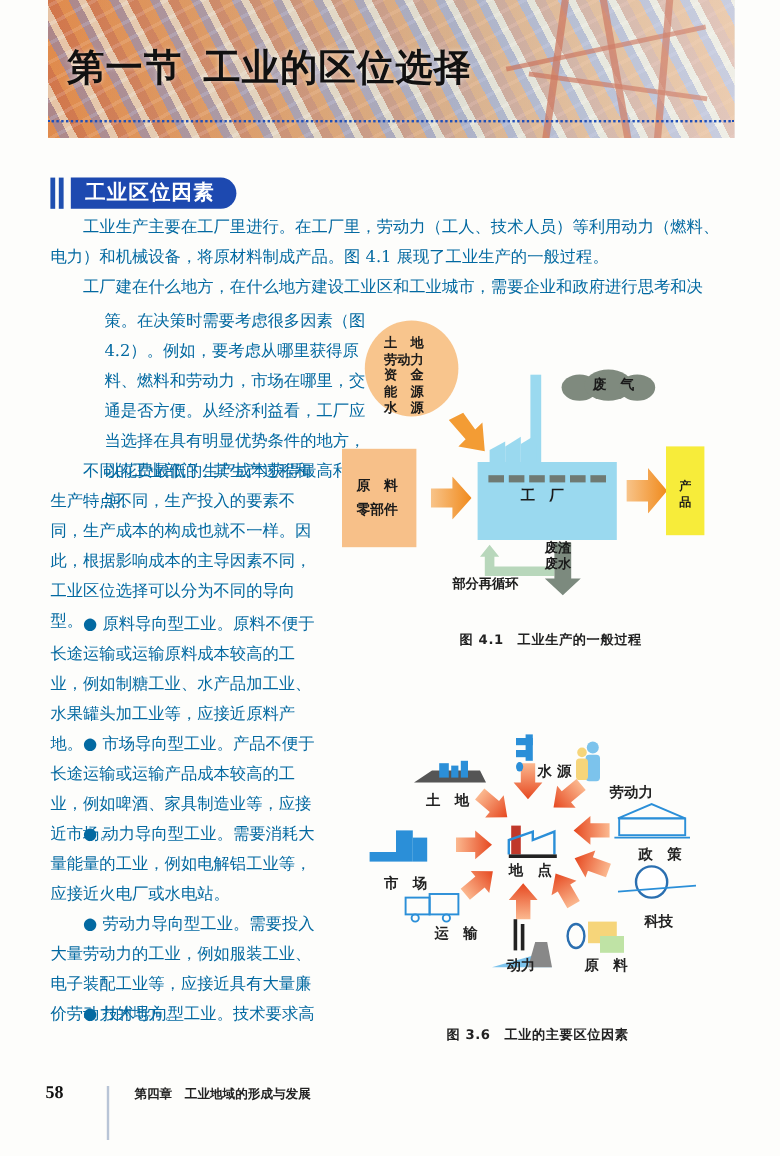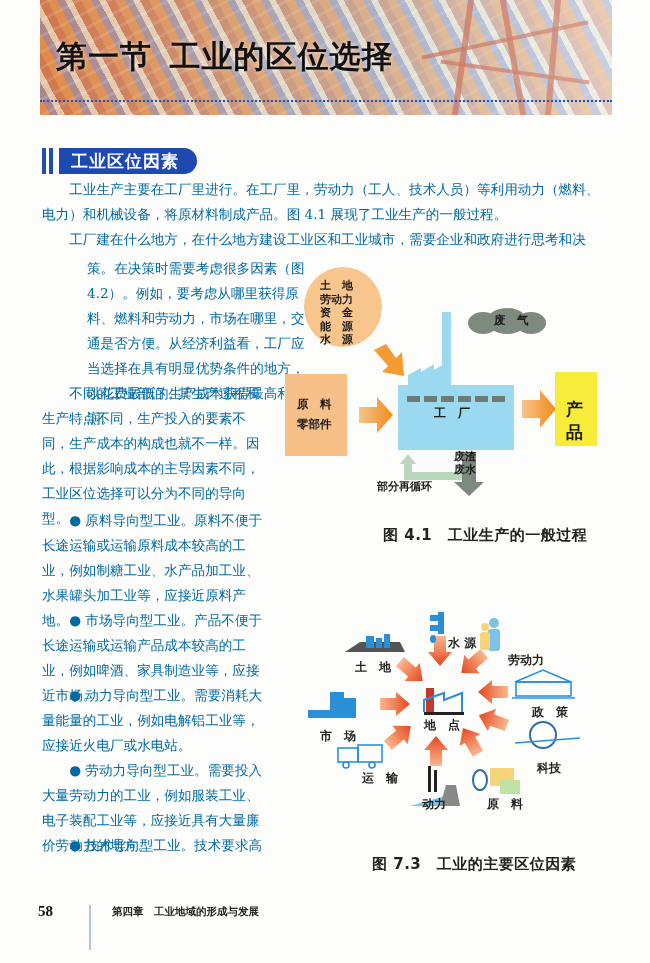--- a/index.html
+++ b/index.html
@@ -19,21 +19,21 @@
   .sec-bar{width:4px;height:26px;background:#1f4fb0;margin-right:3px;}
   .sec-badge{height:26px;background:#1d49b0;color:#fff;border-radius:0 14px 14px 0;padding:0 18px 0 12px;margin-left:3px;font-family:"DejaVu Sans","Liberation Sans",sans-serif;font-weight:bold;font-size:17px;line-height:26px;letter-spacing:1px;}
 
   .p{position:absolute;font-size:13.6px;line-height:25px;color:#0369a1;}
   .full{left:42px;width:570px;}
   .col{left:42px;width:228px;}
   .ind{text-indent:2em;}
 
   .fig{position:absolute;}
   .box{position:absolute;font-family:"DejaVu Sans","Liberation Sans",sans-serif;font-weight:bold;color:#1a1a1a;}
-  .caption{position:absolute;font-family:"DejaVu Sans","Liberation Sans",sans-serif;font-size:15px;font-weight:bold;color:#222;letter-spacing:.5px;white-space:pre;}
+  .caption{position:absolute;font-family:"DejaVu Sans","Liberation Sans",sans-serif;font-size:11px;font-weight:bold;color:#222;letter-spacing:.5px;white-space:pre;}
   .lbl{position:absolute;font-size:12px;font-weight:bold;color:#222;white-space:pre;font-family:"DejaVu Serif","Liberation Serif",serif;}
 
   .footer-num{position:absolute;left:38px;top:903px;font-family:Liberation Serif, serif;font-weight:bold;font-size:15px;color:#111;}
   .footer-sep{position:absolute;left:89px;top:905px;width:2px;height:45px;background:#b8c4d6;}
   .footer-txt{position:absolute;left:112px;top:905px;font-family:"DejaVu Sans","Liberation Sans",sans-serif;font-weight:bold;font-size:10.5px;color:#222;white-space:pre;}
 </style>
 </head>
 <body>
 
 <div class="header">
@@ -117,21 +117,21 @@
     <ellipse cx="16" cy="16" rx="15" ry="11" fill="#7f8a7e"></ellipse>
     <ellipse cx="40" cy="14" rx="20" ry="13" fill="#7f8a7e"></ellipse>
     <ellipse cx="64" cy="16" rx="15" ry="11" fill="#7f8a7e"></ellipse>
   </svg>
   <div class="box" style="left:212px;top:51px;font-size:11.5px;">废　气</div>
 
   <svg style="position:absolute;left:240px;top:128px;" width="34" height="38">
     <polygon points="0,10 18,10 18,0 34,19 18,38 18,28 0,28" fill="url(#ga)"></polygon>
   </svg>
 
-  <div class="box" style="left:273px;top:110px;width:42px;height:74px;background:#f7ec3a;font-size:17px;">
+  <div class="box" style="left:273px;top:110px;width:32px;height:74px;background:#f7ec3a;font-size:10px;">
     <div style="position:absolute;left:11px;top:26px;">产　品</div>
   </div>
 
   <svg style="position:absolute;left:118px;top:188px;" width="110" height="48">
     <polygon points="8,4 16,14 12,14 12,22 62,22 62,30 4,30 4,14 0,14" fill="#b8d7bb"></polygon>
     <polygon points="62,2 76,2 76,32 84,32 69,46 54,32 62,32" fill="#7c8a7e"></polygon>
   </svg>
   <div class="box" style="left:172px;top:188px;font-size:11px;line-height:13px;">
     <div>废渣</div>
     <div>废水</div>
@@ -247,17 +247,17 @@
   <div class="lbl" style="left:208px;top:52px;">劳动力</div>
   <div class="lbl" style="left:55px;top:59px;">土　地</div>
   <div class="lbl" style="left:232px;top:104px;">政　策</div>
   <div class="lbl" style="left:124px;top:117px;">地　点</div>
   <div class="lbl" style="left:20px;top:128px;">市　场</div>
   <div class="lbl" style="left:237px;top:160px;">科技</div>
   <div class="lbl" style="left:62px;top:170px;">运　输</div>
   <div class="lbl" style="left:122px;top:196px;">动力</div>
   <div class="lbl" style="left:187px;top:196px;">原　料</div>
 </div>
-<div class="caption" style="left:372px;top:855px;">图 7.3　工业的主要区位因素</div>
+<div class="caption" style="left:372px;top:855px;">图 3.6　工业的主要区位因素</div>
 
 <div class="footer-num">58</div>
 <div class="footer-sep"></div>
 <div class="footer-txt">第四章　工业地域的形成与发展</div>
 
 </body></html>

